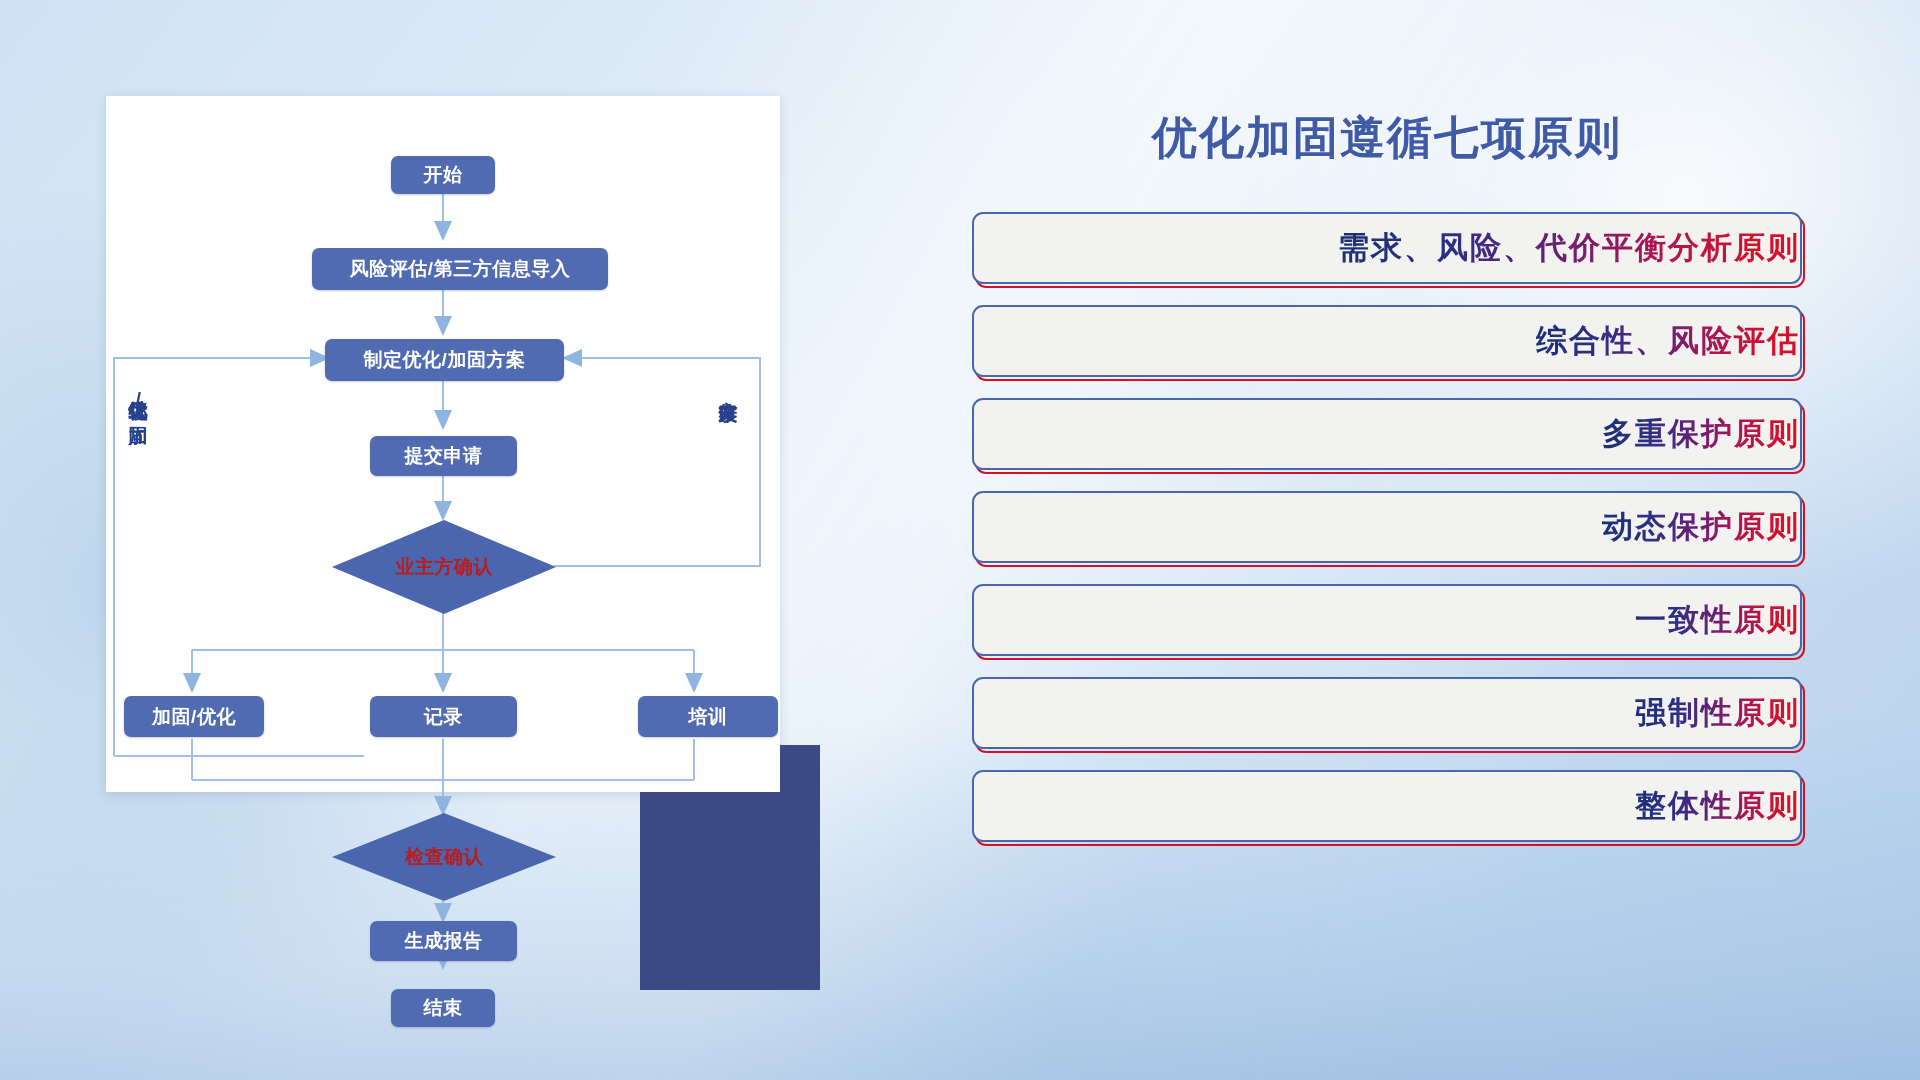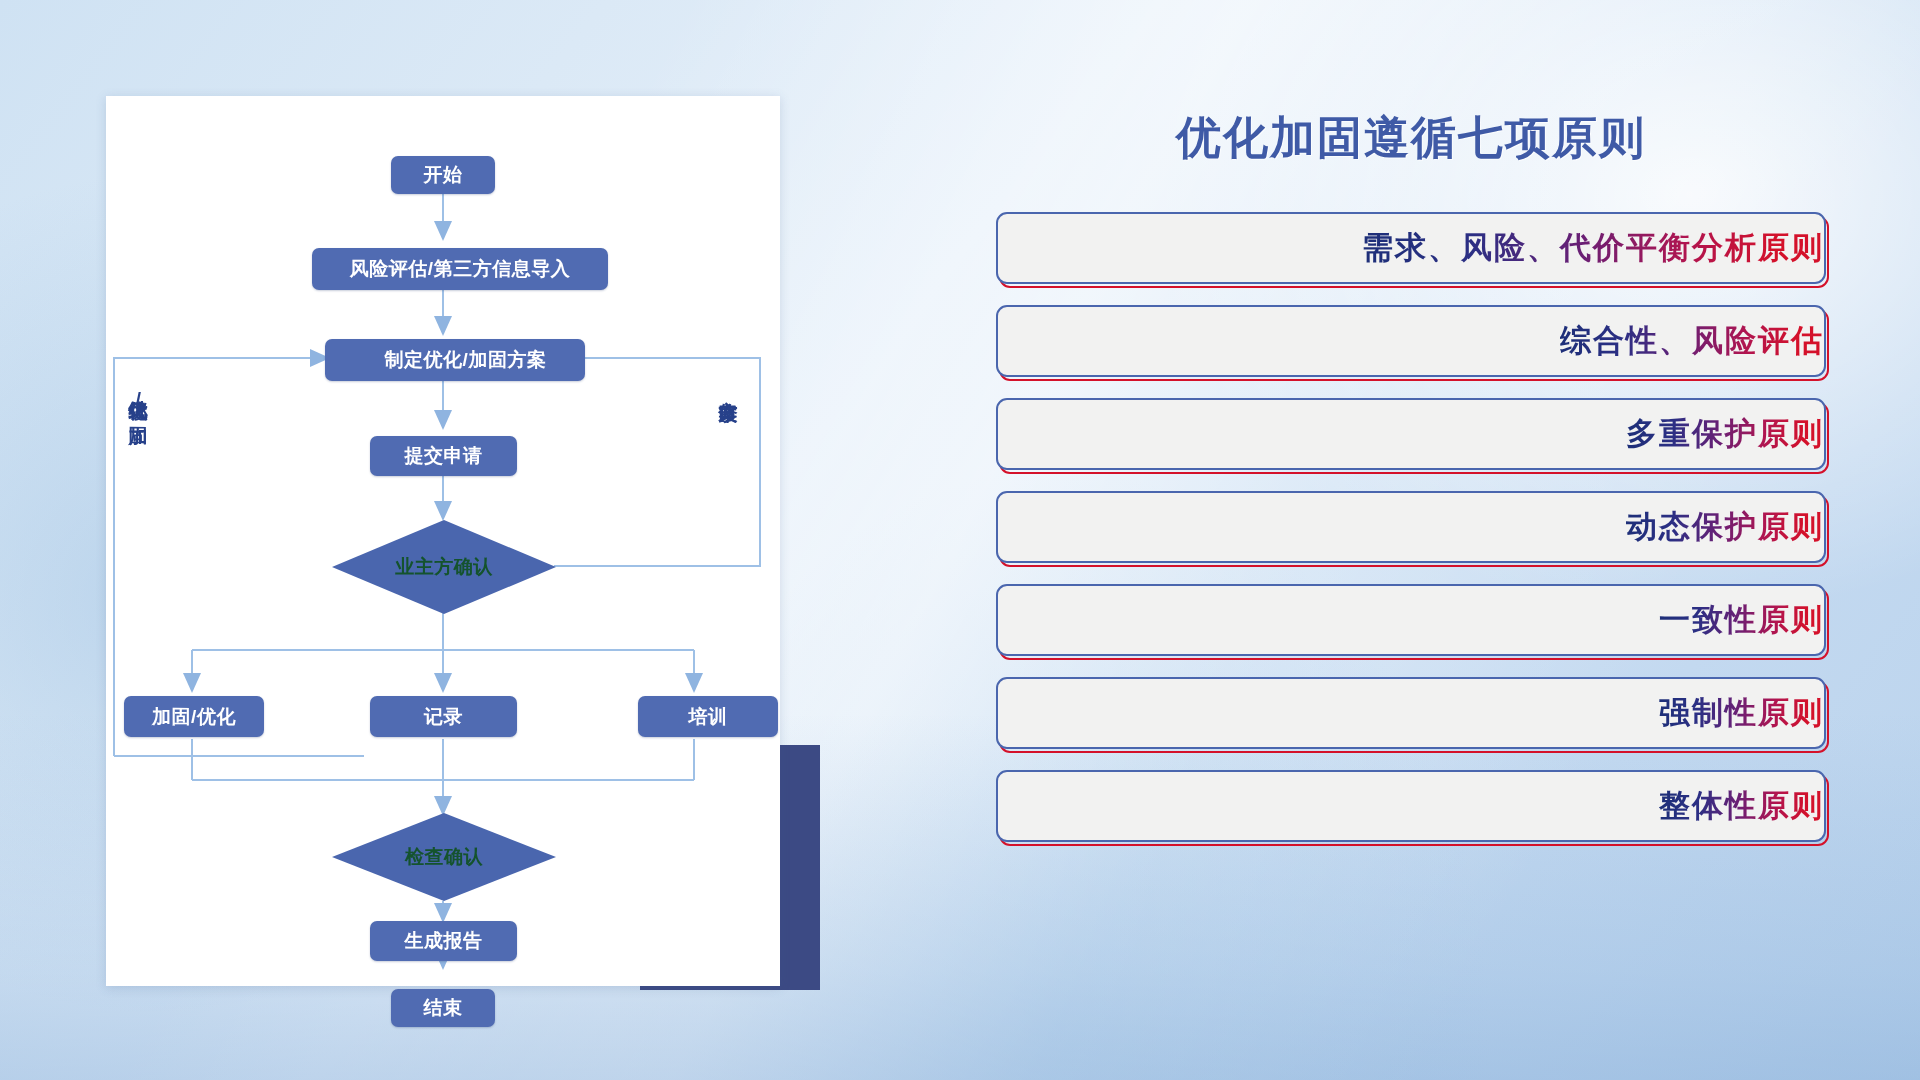--- a/index.html
+++ b/index.html
@@ -56,21 +56,21 @@
     height: 245px;
     background: #3c4a84;
     z-index: 1;
   }
 
   .flow-card {
     position: absolute;
     left: 106px;
     top: 96px;
     width: 674px;
-    height: 890px;
+    height: 696px;
     background: #ffffff;
     z-index: 2;
     box-shadow: 0 2px 10px rgba(60,90,140,0.18);
   }
 
   .flow-canvas {
     position: absolute;
     inset: 0;
   }
 
@@ -98,21 +98,21 @@
     justify-content: center;
   }
   .diamond-wrap .dshape {
     position: absolute;
     inset: 0;
     background: #4a66ae;
     clip-path: polygon(50% 0%, 100% 50%, 50% 100%, 0% 50%);
   }
   .diamond-wrap .dlabel {
     position: relative;
-    color: #14532d;
+    color: #b91c1c;
     font-size: 19px;
     font-weight: bold;
     letter-spacing: 0.5px;
     white-space: nowrap;
   }
 
   .vlabel {
     position: absolute;
     writing-mode: vertical-rl;
     text-orientation: upright;
@@ -121,21 +121,21 @@
     font-weight: bold;
     letter-spacing: 1px;
     line-height: 1.05;
     z-index: 4;
     white-space: nowrap;
   }
 
   
   .right-panel {
     position: absolute;
-    left: 996px;
+    left: 972px;
     top: 96px;
     width: 830px;
     height: 900px;
     z-index: 3;
   }
 
   .right-title {
     text-align: center;
     font-size: 45px;
     font-weight: bold;
@@ -255,21 +255,21 @@
     </svg>
 
     <div class="node" style="left:285px; top:60px; width:104px; height:38px;">
       <span>开始</span>
     </div>
 
     <div class="node" style="left:190px; top:152px; width:296px; height:42px;margin-left:16px;">
       <span>风险评估/第三方信息导入</span>
     </div>
 
-    <div class="node" style="left:219px; top:243px; width:239px; height:42px;padding-left:21px;">
+    <div class="node" style="left:219px; top:243px; width:239px; height:42px;">
       <span>制定优化/加固方案</span>
     </div>
 
     <div class="node" style="left:264px; top:340px; width:147px; height:40px;">
       <span>提交申请</span>
     </div>
 
     <div class="diamond-wrap" style="left:226px; top:424px; width:224px; height:94px;">
       <div class="dshape"></div>
       <span class="dlabel">业主方确认</span>

